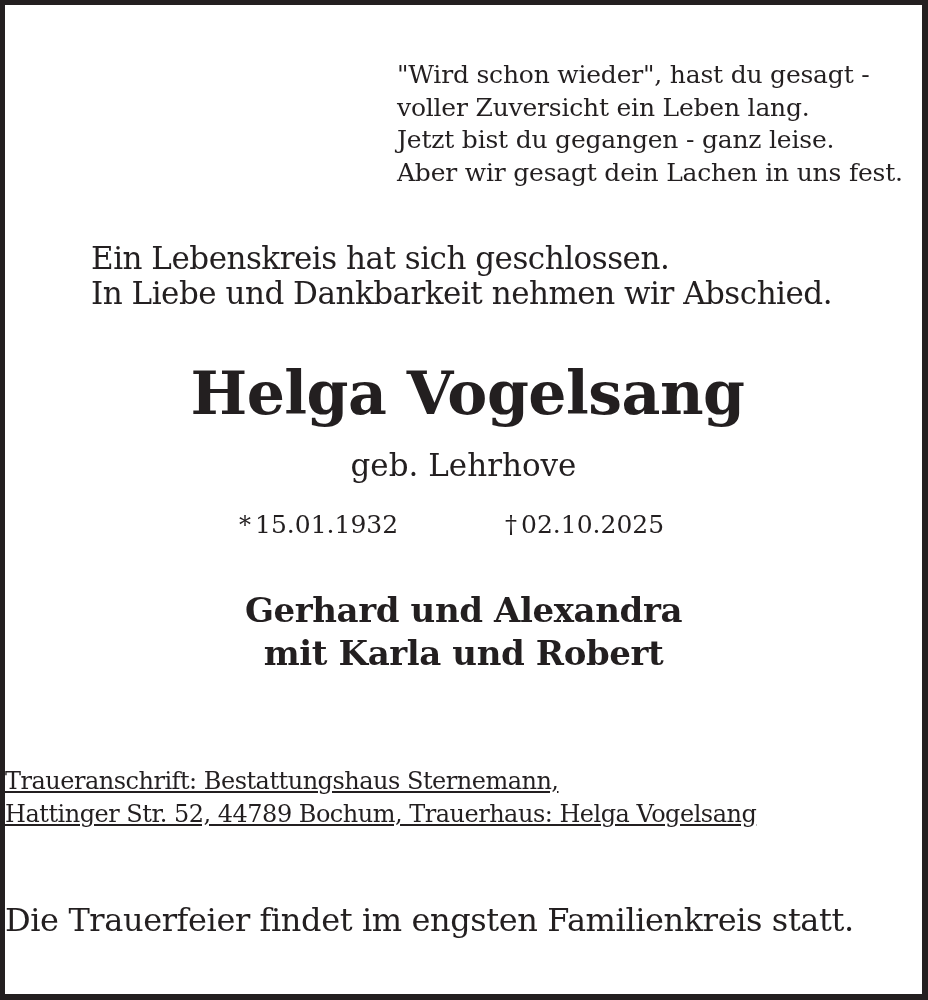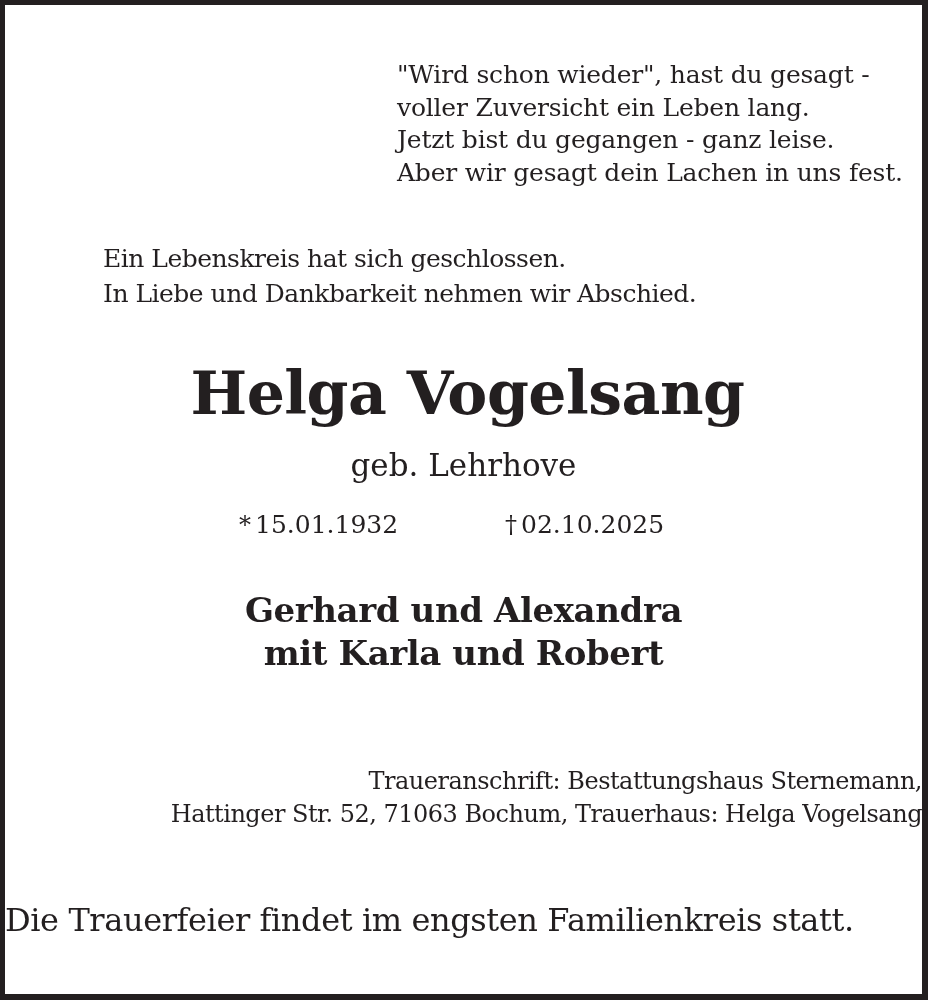--- a/index.html
+++ b/index.html
@@ -33,25 +33,24 @@
       font-size: 25px;
       line-height: 32.5px;
       letter-spacing: -0.2px;
       white-space: nowrap;
     }
     .poem div { height: 32.5px; }
 
     .intro {
       left: 86px;
       top: 236px;
-      font-size: 25px;
+      font-size: 31px;
       line-height: 35px;
       letter-spacing: -0.5px;
       white-space: nowrap;
-      margin-left: 12px;
     }
     .intro div { height: 35px; }
 
     .name {
       left: 0;
       right: 0;
       top: 352px;
       text-align: center;
       font-size: 60px;
       line-height: 72px;
@@ -94,25 +93,26 @@
       font-weight: bold;
       letter-spacing: -0.4px;
       white-space: nowrap;
     }
     .family div { height: 43px; }
 
     .address {
       left: 0;
       right: 0;
       top: 760px;
-      text-align: right;
+      text-align: left;
       font-size: 24px;
       line-height: 33px;
       letter-spacing: -0.5px;
       white-space: nowrap;
+      text-decoration: underline;
     }
     .address div { height: 33px; }
 
     .ceremony {
       left: 0;
       right: 0;
       top: 898px;
       font-size: 32px;
       line-height: 34px;
       letter-spacing: -0.4px;
@@ -149,18 +149,18 @@
     </span>
   </div>
 
   <div class="abs family">
     <div>Gerhard und Alexandra</div>
     <div>mit Karla und Robert</div>
   </div>
 
   <div class="abs address">
     <div>Traueranschrift: Bestattungshaus Sternemann,</div>
-    <div>Hattinger Str. 52, 71063 Bochum, Trauerhaus: Helga Vogelsang</div>
+    <div>Hattinger Str. 52, 44789 Bochum, Trauerhaus: Helga Vogelsang</div>
   </div>
 
   <div class="abs ceremony">Die Trauerfeier findet im engsten Familienkreis statt.</div>
 
 </div>
 
 </body></html>

